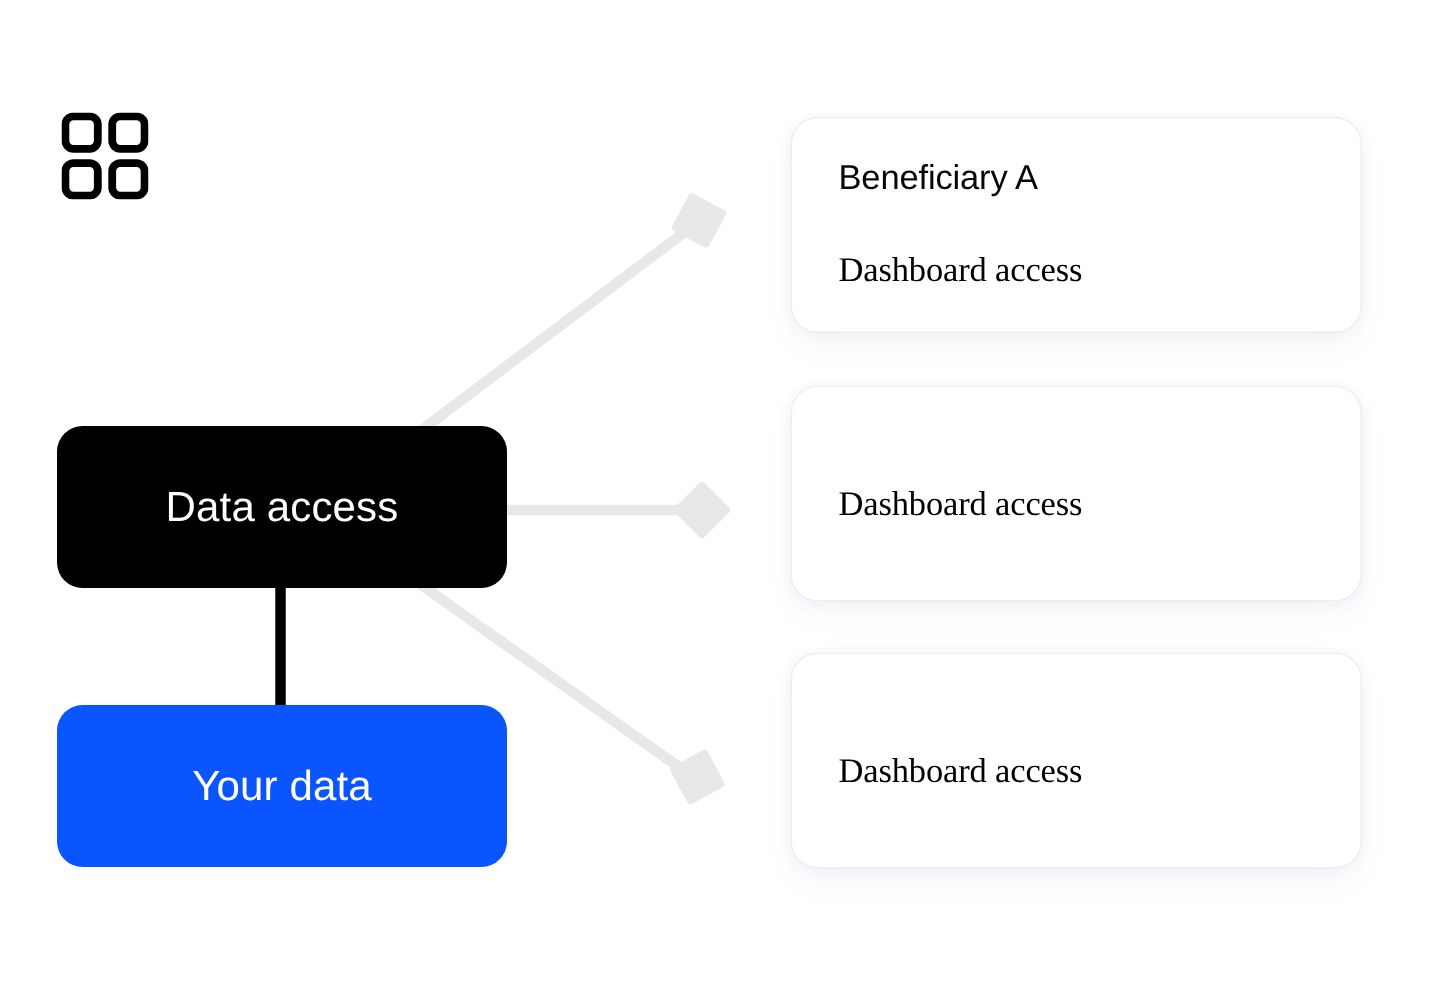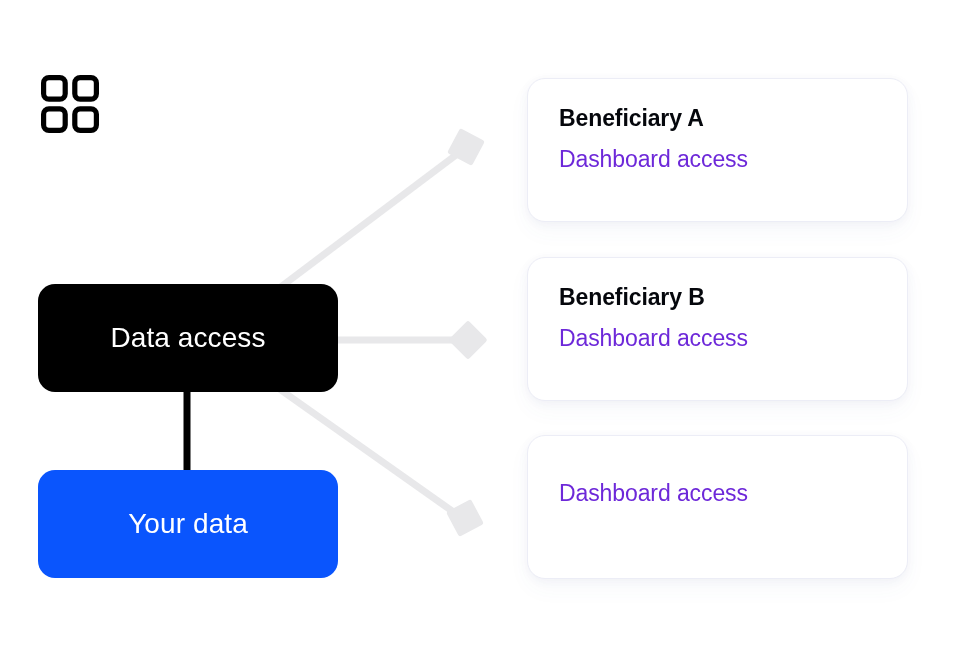--- a/index.html
+++ b/index.html
@@ -86,33 +86,34 @@
                 0 10px 22px rgba(80, 90, 150, 0.04);
     box-sizing: border-box;
     padding: 28px 0 0 31px;
   }
   #card-beneficiary-a { top: 78px; }
   #card-beneficiary-b { top: 257px; }
   #card-beneficiary-c { top: 435px; }
 
   .card-title {
     font-size: 23px;
-    font-weight: 700;
+    font-weight: 400;
     color: #05070c;
     letter-spacing: -0.1px;
     line-height: 1;
     margin: 0;
   }
   .card-subtitle {
     font-size: 23px;
     font-weight: 400;
-    color: #6d28d9;
+    color: #000000;
     letter-spacing: -0.1px;
     line-height: 1;
-    margin: 18px 0 0 0;
+    margin: 38px 0 0 0;
+    font-family: Liberation Serif, serif;
   }
 </style>
 </head>
 <body>
 
 <div id="stage">
 
   <div id="grid-icon">
     <svg width="58" height="58" viewBox="0 0 58 58" fill="none" aria-hidden="true">
       <rect x="2.6" y="2.6" width="21.6" height="21.6" rx="5.4" stroke="#000000" stroke-width="5.2" fill="none"></rect>
@@ -144,21 +145,20 @@
   <div id="node-your-data" class="node">
     <span class="node-label">Your data</span>
   </div>
 
   <div id="card-beneficiary-a" class="card">
     <p class="card-title">Beneficiary A</p>
     <p class="card-subtitle">Dashboard access</p>
   </div>
 
   <div id="card-beneficiary-b" class="card">
-    <p class="card-title">Beneficiary B</p>
     <p class="card-subtitle">Dashboard access</p>
   </div>
 
   <div id="card-beneficiary-c" class="card">
     <p class="card-subtitle">Dashboard access</p>
   </div>
 
 </div>
 
 </body></html>

